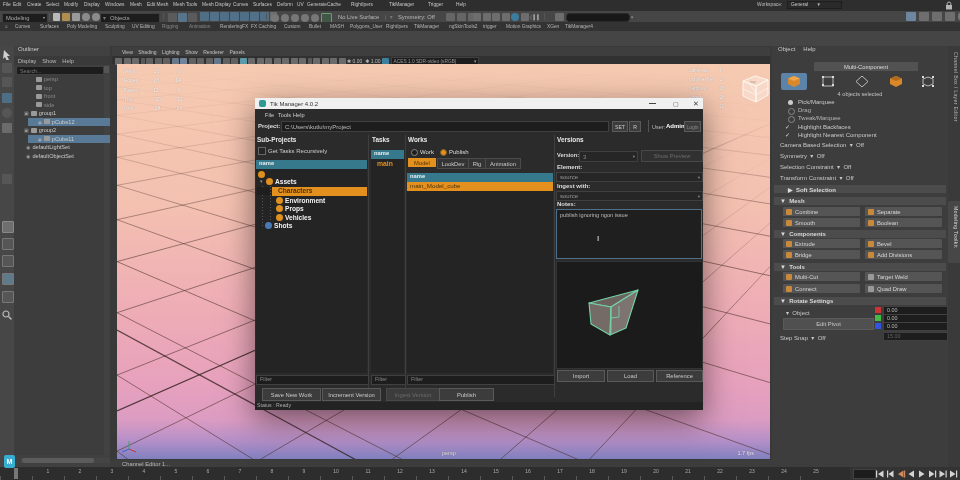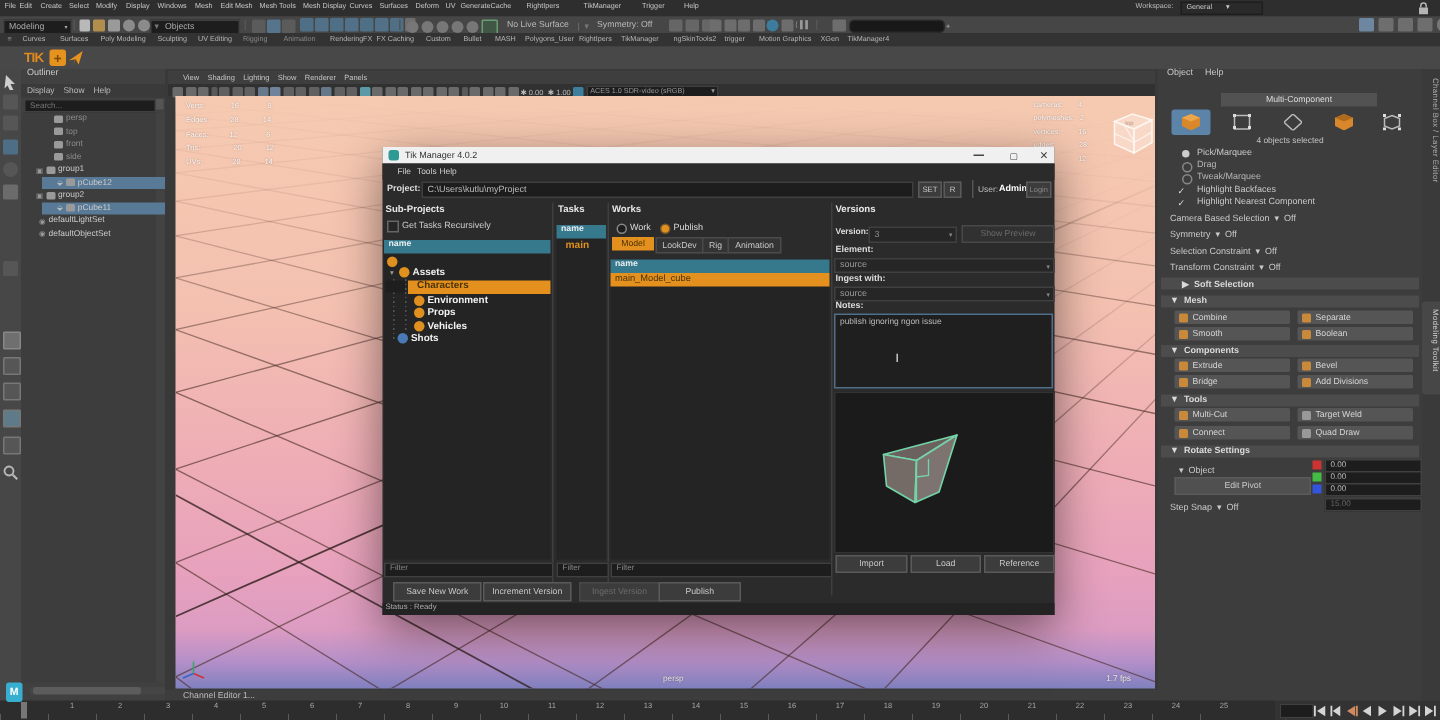--- a/index.html
+++ b/index.html
@@ -192,28 +192,20 @@
       <span style="left:309px">Bullet</span>
       <span style="left:330px">MASH</span>
       <span style="left:350px">Polygons_User</span>
       <span style="left:386px">RightIpers</span>
       <span style="left:414px">TikManager</span>
       <span style="left:449px">ngSkinTools2</span>
       <span style="left:483px">trigger</span>
       <span style="left:506px">Motion Graphics</span>
       <span style="left:547px">XGen</span>
       <span style="left:565px">TikManager4</span>
-  </div>
-  <div class="abs" id="shelficons">
-    <span style="position:absolute;left:16px;top:2px;font-weight:bold;font-size:9px;color:#e08b1e;letter-spacing:-0.5px">TIK</span>
-    <div style="position:absolute;left:33px;top:2px;width:11px;height:11px;background:#e5921f;border-radius:2px;display:flex;align-items:center;justify-content:center;color:#7a4a08;font-size:9px;font-weight:bold">+</div>
-    <svg style="position:absolute;left:45px;top:2px" width="12" height="12" viewBox="0 0 13 13">
-        <path d="M1 8 L11 1 L8 11 L6 7 Z" fill="#e5921f"></path>
-        <path d="M6 7 L4 12 L5 8 Z" fill="#9a6210"></path>
-      </svg>
   </div>
   <div class="abs" id="leftstrip">
     <svg class="lsic" style="top:4px;background:transparent" width="9" height="9" viewBox="0 0 10 10">
         <path d="M2 0l6 6-3 0 2 4-2 1-2-4-2 2z" fill="#cfcfcf"></path>
       </svg>
     <div class="lsic" style="top:17px;background:#565656"></div>
     <div class="lsic" style="top:31px;background:#565656"></div>
     <div class="lsic" style="top:47px;background:#4e6e86"></div>
     <div class="lsic" style="top:62px;background:#565656;border-radius:5px"></div>
     <div class="lsic" style="top:77px;background:#6b6b6b"></div>

